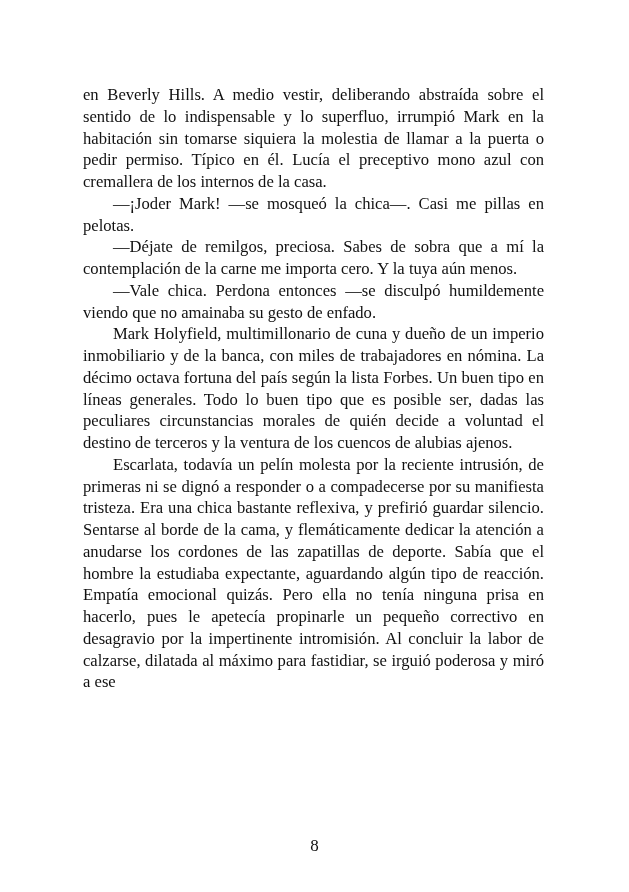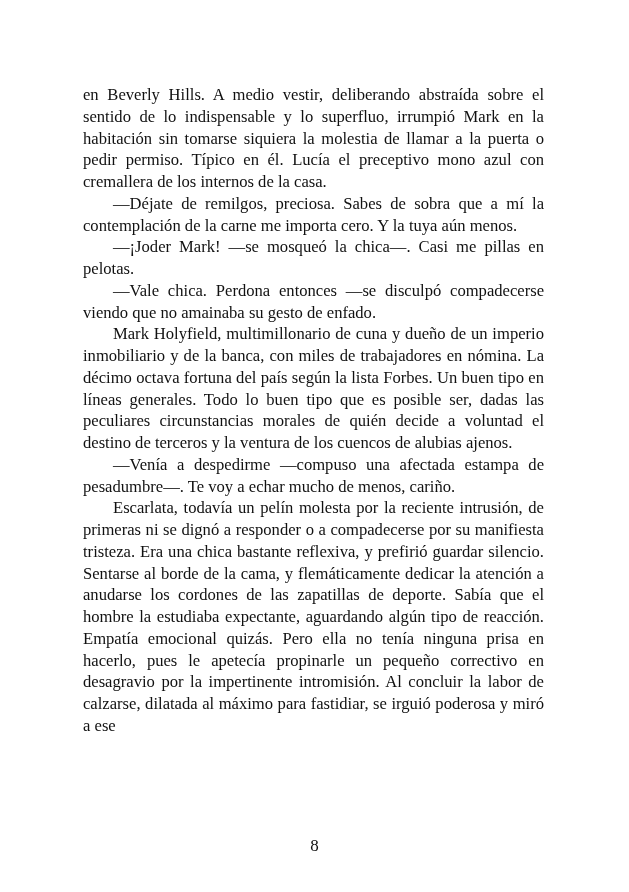--- a/index.html
+++ b/index.html
@@ -45,21 +45,20 @@
     font-size: 17px;
     line-height: 22px;
   }
 </style>
 </head>
 <body>
 
 <div class="book-page">
   <div class="text-block">
     <p class="para no-indent">en Beverly Hills. A medio vestir, deliberando abstraída sobre el sentido de lo indispensable y lo superfluo, irrumpió Mark en la habitación sin tomarse siquiera la molestia de llamar a la puerta o pedir permiso. Típico en él. Lucía el preceptivo mono azul con cremallera de los internos de la casa.</p>
+    <p class="para">—¡Joder Mark! —se mosqueó la chica—. Casi me pillas en pelotas.</p>
     <p class="para">—Déjate de remilgos, preciosa. Sabes de sobra que a mí la contemplación de la carne me importa cero. Y la tuya aún menos.</p>
-    <p class="para">—¡Joder Mark! —se mosqueó la chica—. Casi me pillas en pelotas.</p>
-    <p class="para">—Vale chica. Perdona entonces —se disculpó compadecerse viendo que no amainaba su gesto de enfado.</p>
+    <p class="para">—Vale chica. Perdona entonces —se disculpó humildemente viendo que no amainaba su gesto de enfado.</p>
     <p class="para">Mark Holyfield, multimillonario de cuna y dueño de un imperio inmobiliario y de la banca, con miles de trabajadores en nómina. La décimo octava fortuna del país según la lista Forbes. Un buen tipo en líneas generales. Todo lo buen tipo que es posible ser, dadas las peculiares circunstancias morales de quién decide a voluntad el destino de terceros y la ventura de los cuencos de alubias ajenos.</p>
-    <p class="para">—Venía a despedirme —compuso una afectada estampa de pesadumbre—. Te voy a echar mucho de menos, cariño.</p>
     <p class="para">Escarlata, todavía un pelín molesta por la reciente intrusión, de primeras ni se dignó a responder o a compadecerse por su manifiesta tristeza. Era una chica bastante reflexiva, y prefirió guardar silencio. Sentarse al borde de la cama, y flemáticamente dedicar la atención a anudarse los cordones de las zapatillas de deporte. Sabía que el hombre la estudiaba expectante, aguardando algún tipo de reacción. Empatía emocional quizás. Pero ella no tenía ninguna prisa en hacerlo, pues le apetecía propinarle un pequeño correctivo en desagravio por la impertinente intromisión. Al concluir la labor de calzarse, dilatada al máximo para fastidiar, se irguió poderosa y miró a ese</p>
   </div>
   <div class="folio">8</div>
 </div>
 
 </body></html>

